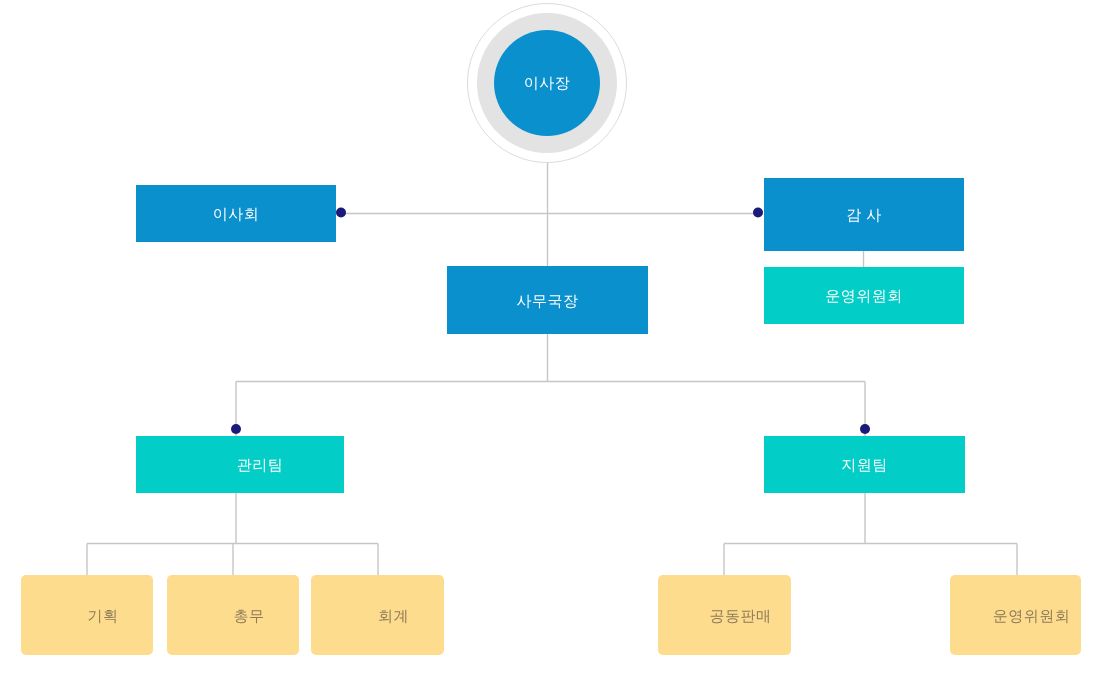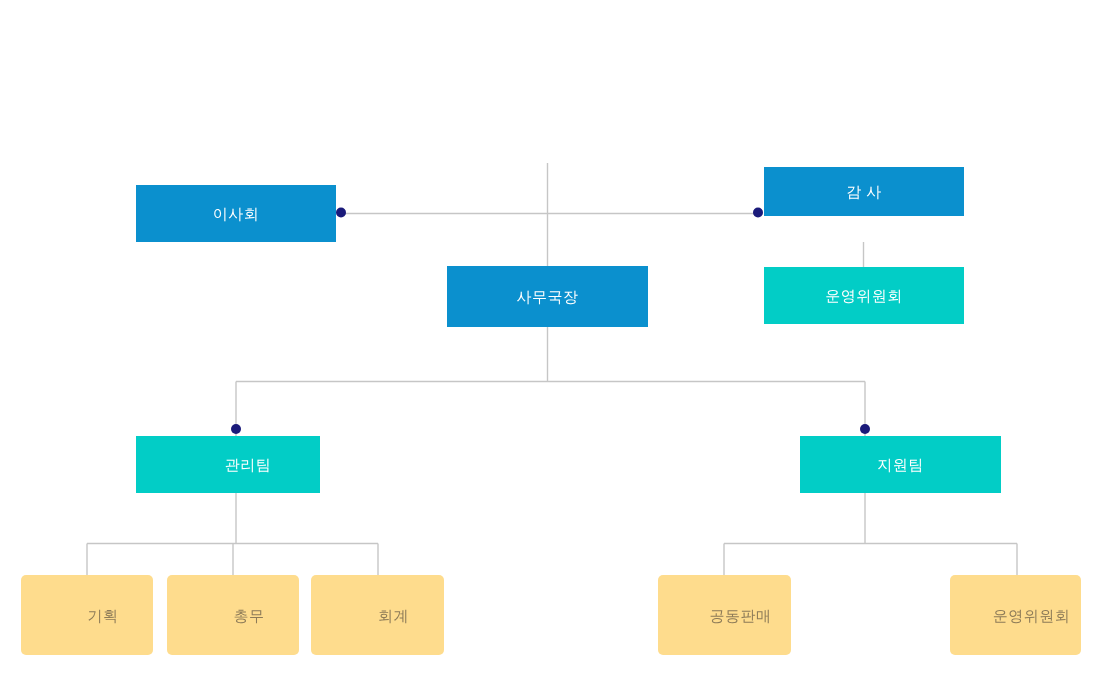--- a/index.html
+++ b/index.html
@@ -76,25 +76,25 @@
     background: #0b90ce;
     display: flex;
     align-items: center;
     justify-content: center;
     color: #ffffff;
     font-size: 15px;
     letter-spacing: 0.5px;
   }
   
   #node-board      { left: 136px; top: 185px; width: 200px; height: 57px; }
-  #node-auditor    { left: 764px; top: 167px; width: 200px; height: 49px; align-items: center; }
-  #node-secretary  { left: 447px; top: 266px; width: 201px; height: 61px; }
+  #node-auditor    { left: 764px; top: 178px; width: 200px; height: 73px; align-items: center; }
+  #node-secretary  { left: 447px; top: 266px; width: 201px; height: 68px; }
   #node-steering   { left: 764px; top: 267px; width: 200px; height: 57px; }
-  #node-mgmt-team  { left: 136px; top: 436px; width: 184px; height: 57px; padding-left: 40px; }
-  #node-support-team{ left: 764px; top: 436px; width: 201px; height: 57px; margin-left: 36px; }
+  #node-mgmt-team  { left: 136px; top: 436px; width: 208px; height: 57px; padding-left: 40px; }
+  #node-support-team{ left: 764px; top: 436px; width: 201px; height: 57px; }
 
   #node-planning   { left: 21px;  top: 575px; width: 132px; height: 80px; }
   #node-general    { left: 167px; top: 575px; width: 132px; height: 80px; }
   #node-accounting { left: 311px; top: 575px; width: 133px; height: 80px; text-align: center; }
   #node-joint-sale { left: 658px; top: 575px; width: 133px; height: 80px; }
   #node-joint-buy  { left: 950px; top: 575px; width: 131px; height: 80px; }
 
   .line  { stroke: #c6c6c6; stroke-width: 1.4; fill: none; }
   .dot   { fill: #1a1a7a; }
 </style>
@@ -127,20 +127,25 @@
     <path class="line" d="M724 543.5 L1017 543.5"></path>
     <path class="line" d="M724 543.5 L724 575"></path>
     <path class="line" d="M1017 543.5 L1017 575"></path>
 
     <circle class="dot" cx="341" cy="212.5" r="5"></circle>
     <circle class="dot" cx="758" cy="212.5" r="5"></circle>
     <circle class="dot" cx="236" cy="429" r="5"></circle>
     <circle class="dot" cx="865" cy="429" r="5"></circle>
   </svg>
 
+  <div id="root-circle-wrap">
+    <div class="ring-outer"></div>
+    <div class="ring-gray"></div>
+    <div class="circle-core">이사장</div>
+  </div>
 
   <div class="node node-blue" id="node-board">
     <span>이사회</span>
   </div>
 
   <div class="node node-blue" id="node-auditor">
     <span>감 사</span>
   </div>
 
   <div class="node node-blue" id="node-secretary">

